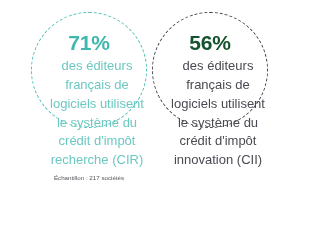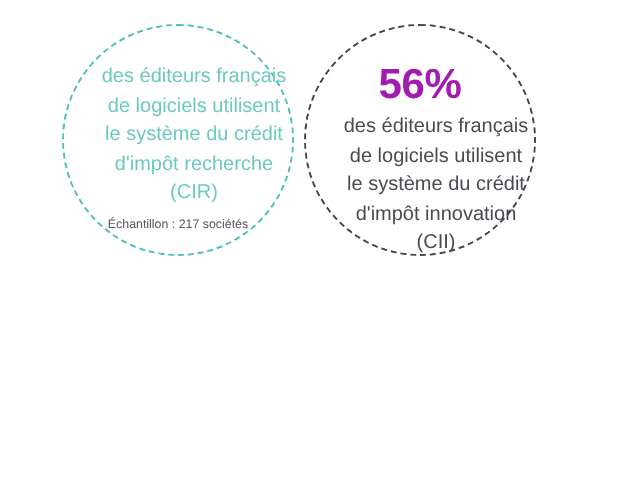--- a/index.html
+++ b/index.html
@@ -53,23 +53,23 @@
     padding-top: 24px;
   }
   .pct {
     font-size: 21px;
     font-weight: bold;
     line-height: 1;
     letter-spacing: -0.2px;
     margin-bottom: 4px;
   }
   .pct-teal { color: #3FB6AE; }
-  .pct-dark { color: #a21caf; }
+  .pct-dark { color: #14532d; }
   .desc {
-    font-size: 10px;
+    font-size: 13px;
     line-height: 1.45;
     width: 96px;
     margin-left: 16px;
   }
   .desc-teal { color: #6CC9C2; }
   .desc-dark { color: #4A4A52; }
   .sample {
     font-size: 6.2px;
     color: #55555D;
     line-height: 1.3;
@@ -79,20 +79,21 @@
   .z-front { z-index: 3; }
   .z-mid { z-index: 2; }
   .z-back { z-index: 1; }
 </style>
 </head>
 <body>
 
 <div class="infographic">
 
   <div class="stat-circle circle-cir z-mid">
+    <div class="pct pct-teal">71%</div>
     <div class="desc desc-teal">des éditeurs français de logiciels utilisent le système du crédit d'impôt recherche (CIR)</div>
     <div class="sample sample-cir">Échantillon : 217 sociétés</div>
   </div>
 
   <div class="stat-circle circle-cii z-back">
     <div class="pct pct-dark">56%</div>
     <div class="desc desc-dark">des éditeurs français de logiciels utilisent le système du crédit d'impôt innovation (CII)</div>
   </div>
 
 

